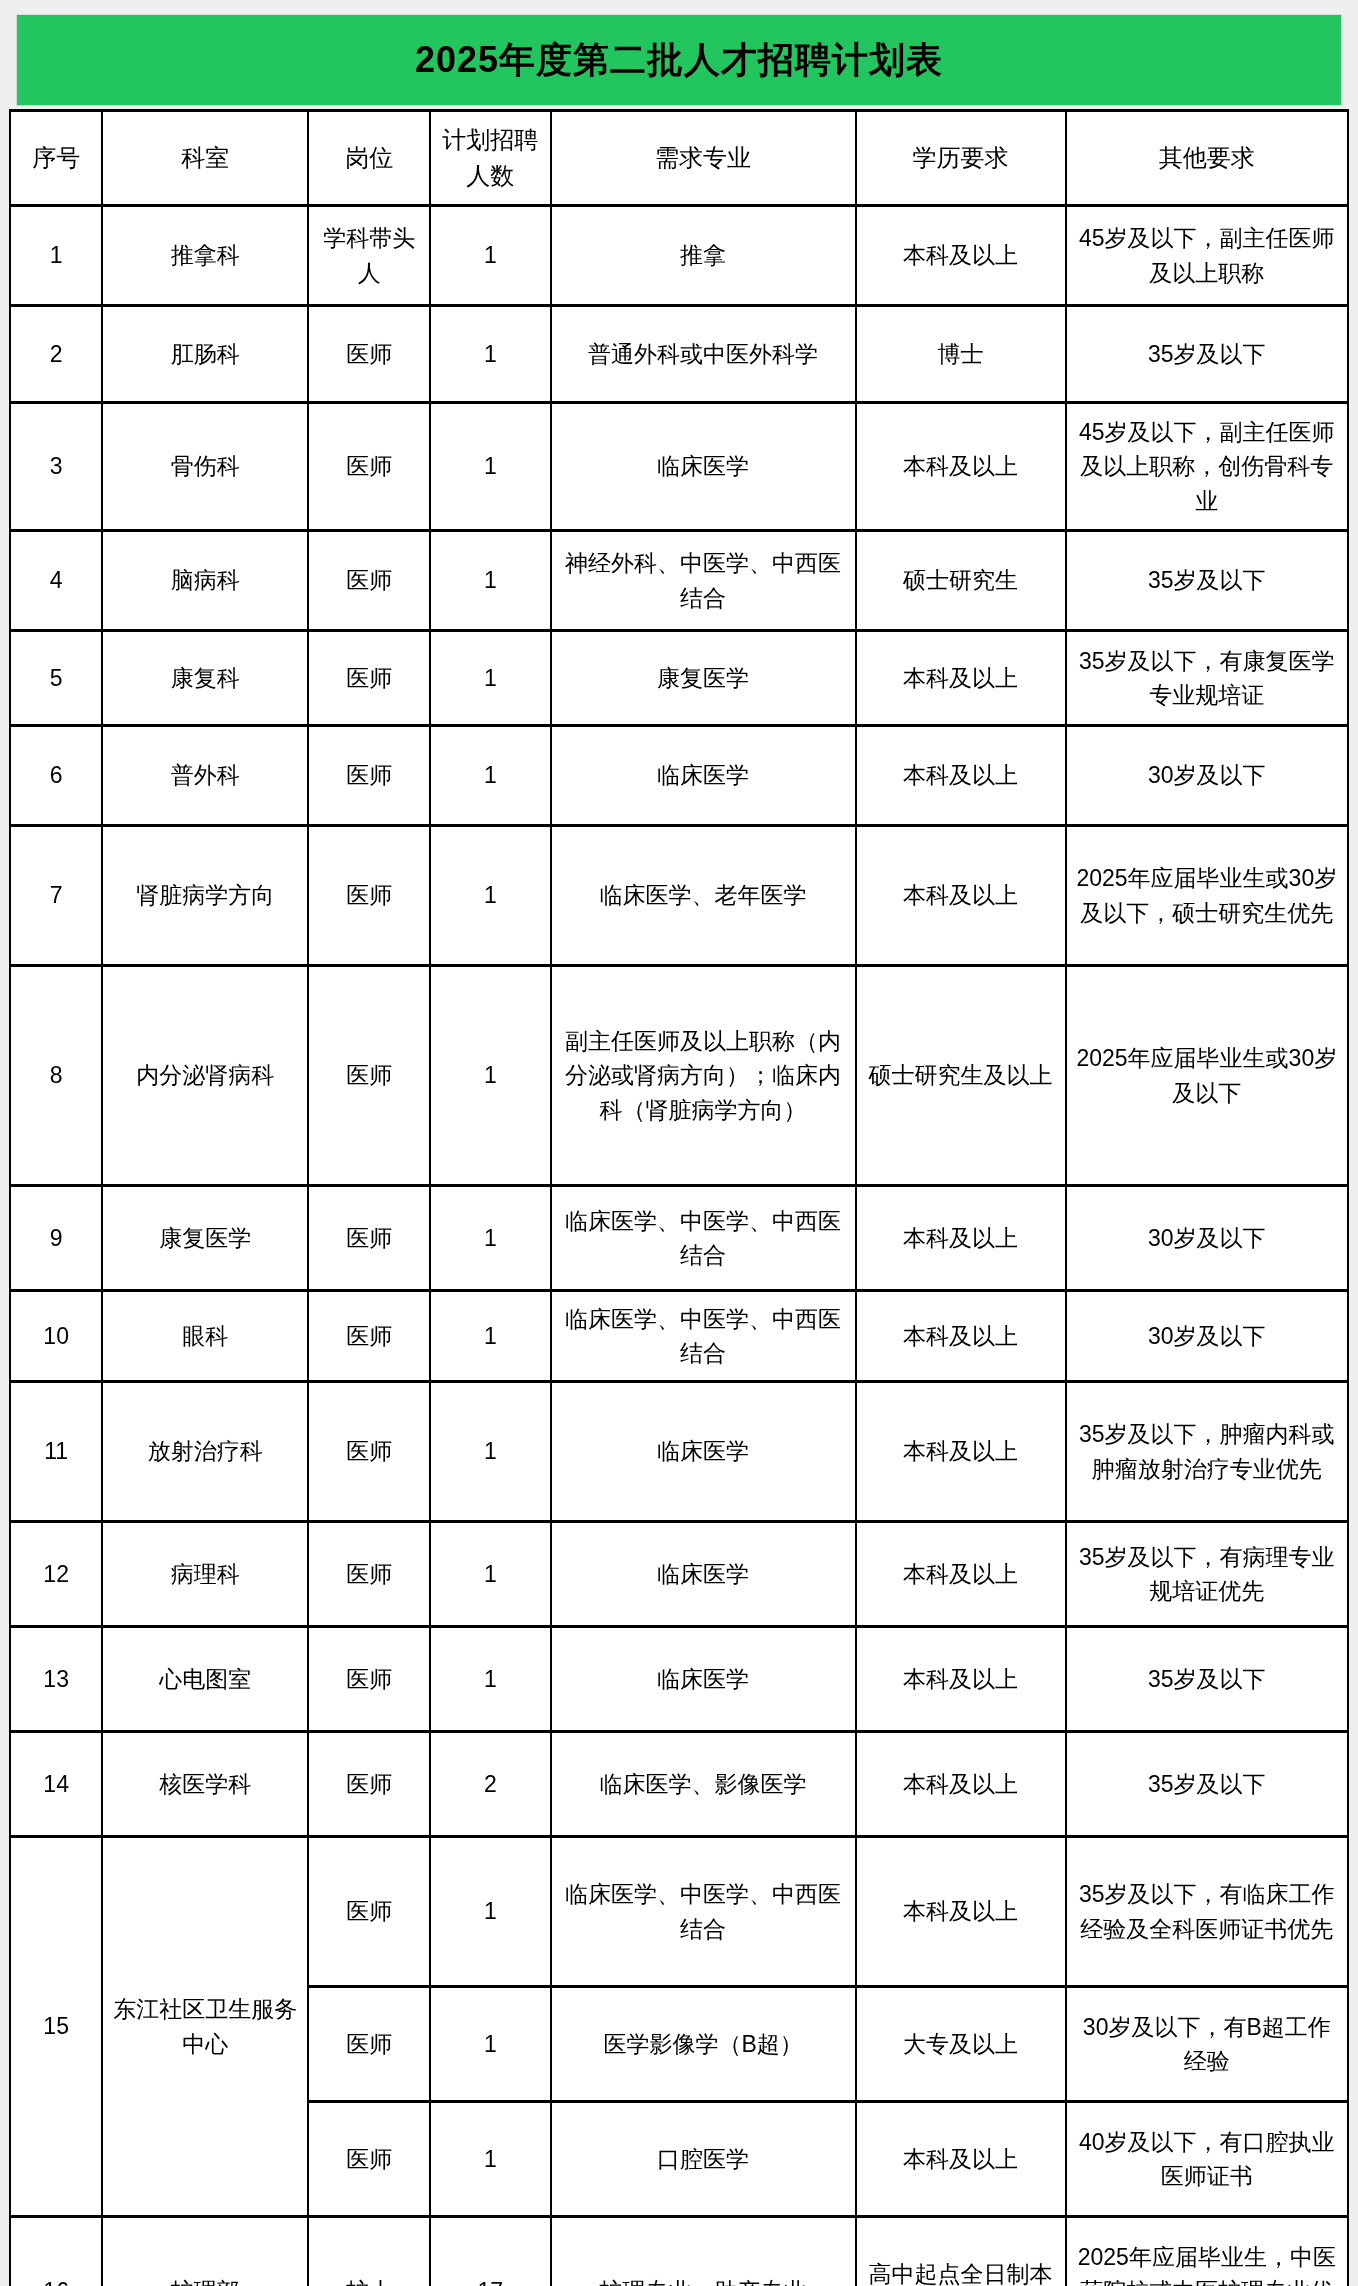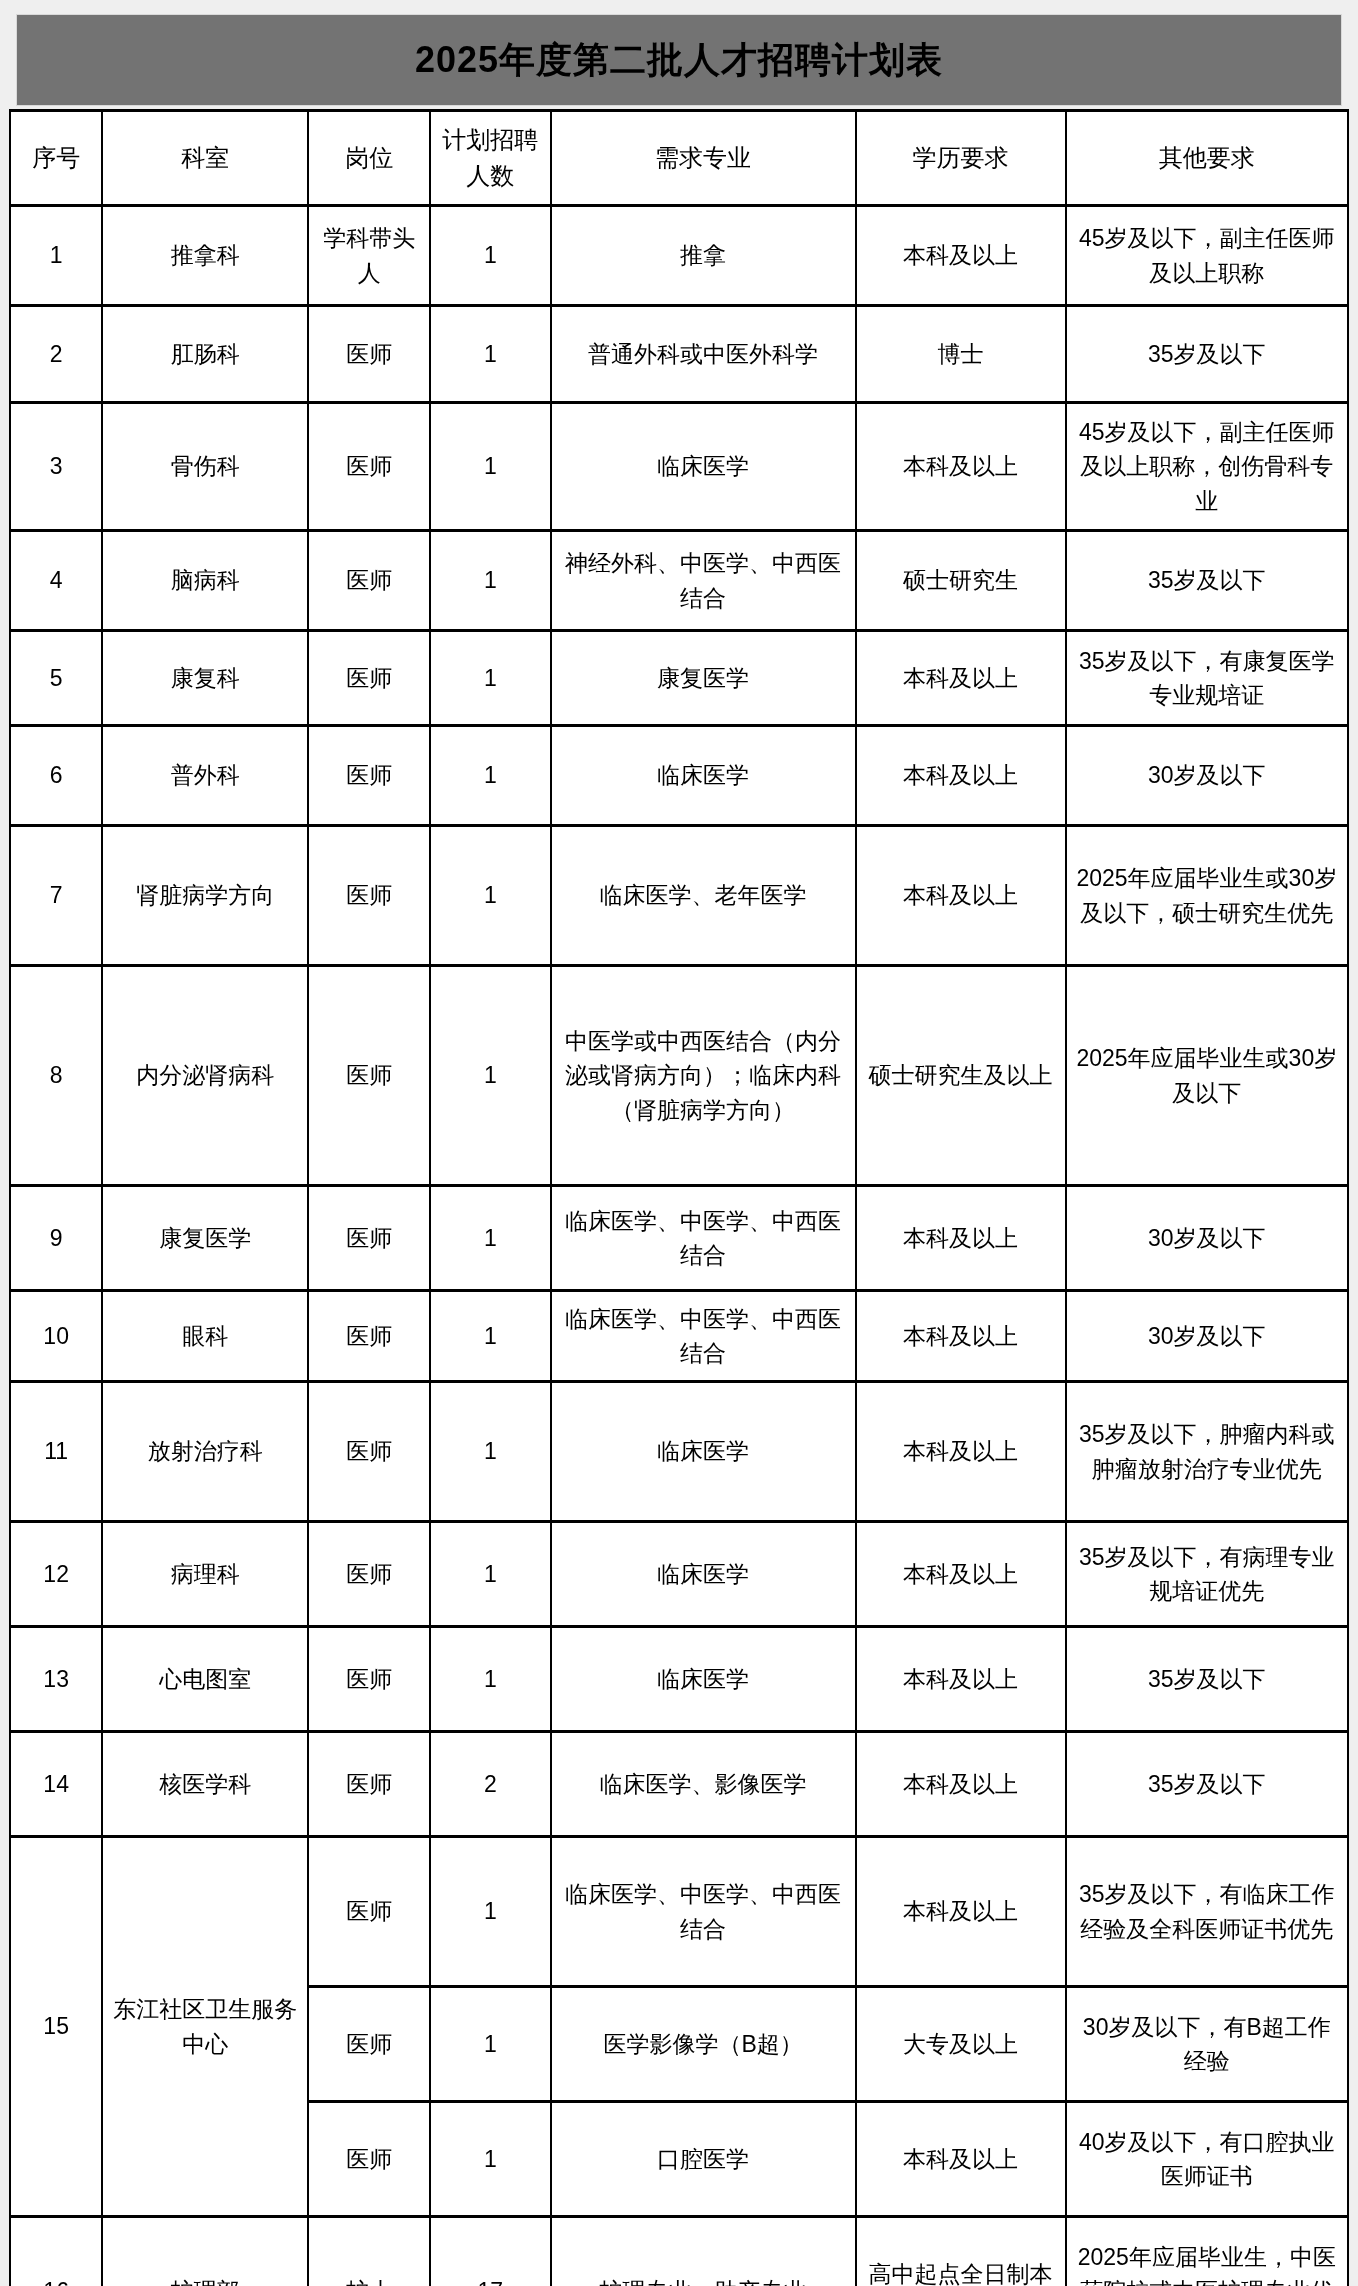--- a/index.html
+++ b/index.html
@@ -4,21 +4,21 @@
 <style>
   * { margin: 0; padding: 0; box-sizing: border-box; }
   html, body { background: #efefef; }
   body {
     width: 1358px;
     font-family: "Liberation Sans", "DejaVu Sans", sans-serif;
     color: #000;
   }
   .page { padding: 14px 9px 28px 9px; }
   .title-block {
-    background: #737373;
+    background: #22c55e;
     border: 1px solid #d9d9d9;
     margin: 0 7px 3px 7px;
     height: 92px;
     display: flex;
     align-items: center;
     justify-content: center;
   }
   .title-text {
     font-size: 36px;
     font-weight: bold;
@@ -146,21 +146,21 @@
           <td>1</td>
           <td>临床医学、老年医学</td>
           <td>本科及以上</td>
           <td>2025年应届毕业生或30岁及以下，硕士研究生优先</td>
         </tr>
         <tr style="height: 220px;">
           <td>8</td>
           <td>内分泌肾病科</td>
           <td>医师</td>
           <td>1</td>
-          <td>中医学或中西医结合（内分泌或肾病方向）；临床内科（肾脏病学方向）</td>
+          <td>副主任医师及以上职称（内分泌或肾病方向）；临床内科（肾脏病学方向）</td>
           <td>硕士研究生及以上</td>
           <td>2025年应届毕业生或30岁及以下</td>
         </tr>
         <tr style="height: 105px;">
           <td>9</td>
           <td>康复医学</td>
           <td>医师</td>
           <td>1</td>
           <td>临床医学、中医学、中西医结合</td>
           <td>本科及以上</td>

